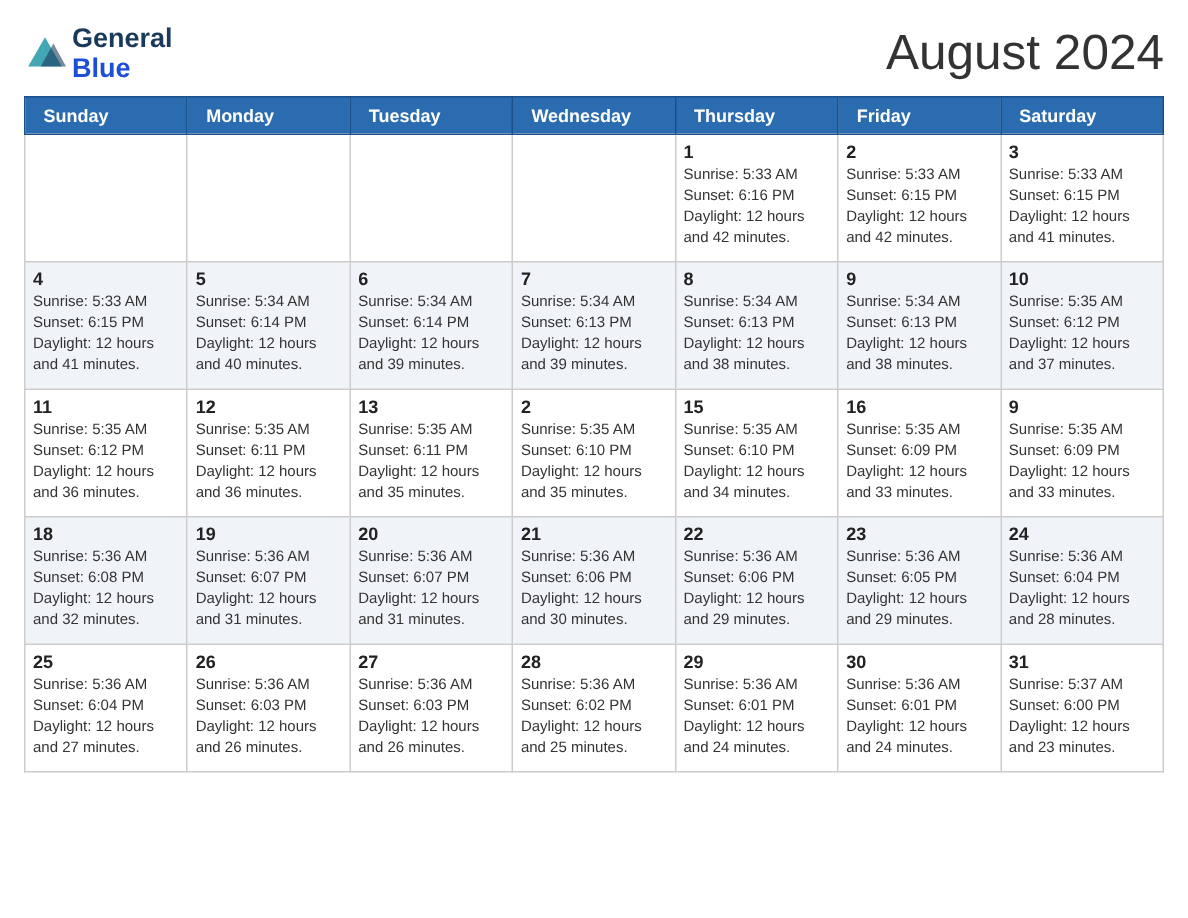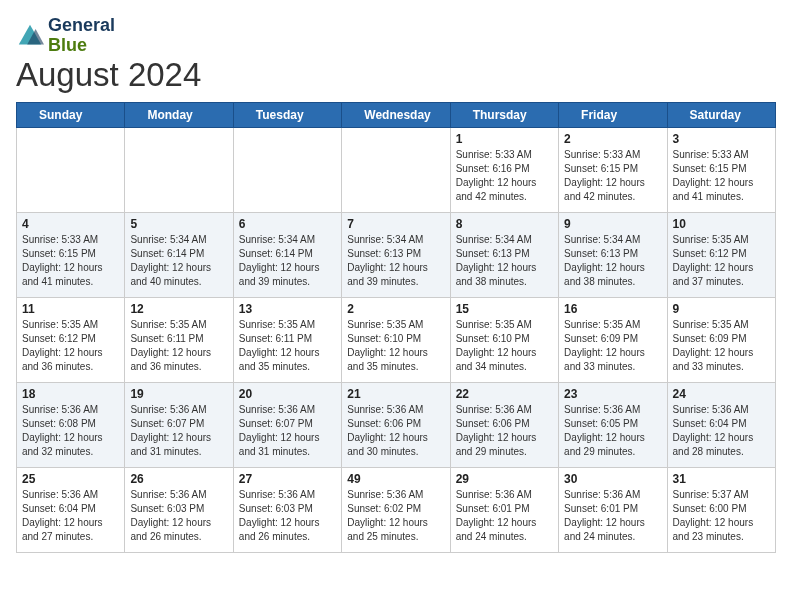--- a/index.html
+++ b/index.html
@@ -8,35 +8,34 @@
       background: #fff;
       width: 792px;
       min-height: 612px;
       padding: 16px;
     }
     .header {
       display: flex;
       justify-content: space-between;
       align-items: flex-start;
       margin-bottom: 8px;
-      flex-direction: column;
     }
     .logo {
       display: flex;
       align-items: center;
       gap: 4px;
     }
     .logo-text {
       font-size: 18px;
       font-weight: bold;
       color: #1a3a5c;
       line-height: 1.1;
     }
     .logo-text span {
-      color: #4d7c0f;
+      color: #1d4ed8;
     }
     .logo-icon {
       width: 28px;
       height: 28px;
     }
     .title-block {
       text-align: right;
     }
     .month-year {
       font-size: 33px;
@@ -50,21 +49,21 @@
     table {
       width: 100%;
       border-collapse: collapse;
       table-layout: fixed;
     }
     thead th {
       background: #2b6cb0;
       color: #fff;
       font-size: 12px;
       font-weight: bold;
-      padding: 5px 22px;
+      padding: 5px 12px;
       border: 1px solid #1a4f8a;
       text-align: left;
       margin-left: 40px;
     }
     tbody td {
       border: 1px solid #ccc;
       vertical-align: top;
       padding: 4px 4px 4px 5px;
       font-size: 9.5px;
       color: #222;
@@ -320,21 +319,21 @@
 and 26 minutes.</div>
         </td>
         <td>
           <span class="day-num">27</span>
           <div class="cell-info" style="white-space: pre-line;">Sunrise: 5:36 AM
 Sunset: 6:03 PM
 Daylight: 12 hours
 and 26 minutes.</div>
         </td>
         <td>
-          <span class="day-num">49</span>
+          <span class="day-num">28</span>
           <div class="cell-info" style="white-space: pre-line;">Sunrise: 5:36 AM
 Sunset: 6:02 PM
 Daylight: 12 hours
 and 25 minutes.</div>
         </td>
         <td>
           <span class="day-num">29</span>
           <div class="cell-info" style="white-space: pre-line;">Sunrise: 5:36 AM
 Sunset: 6:01 PM
 Daylight: 12 hours

